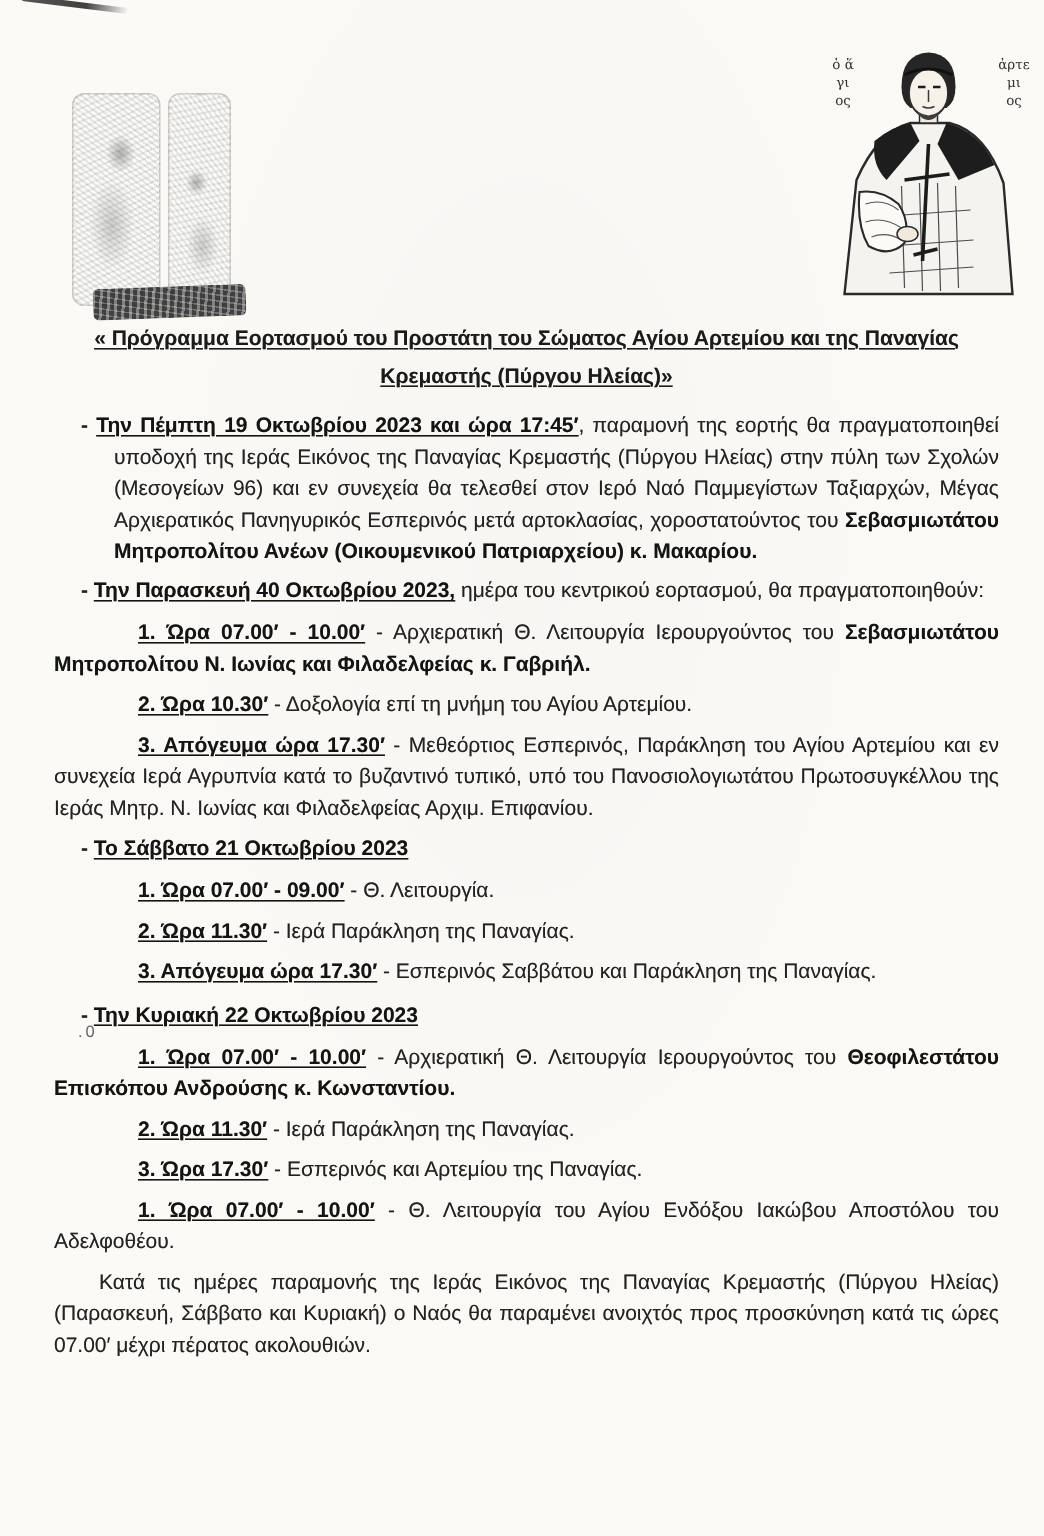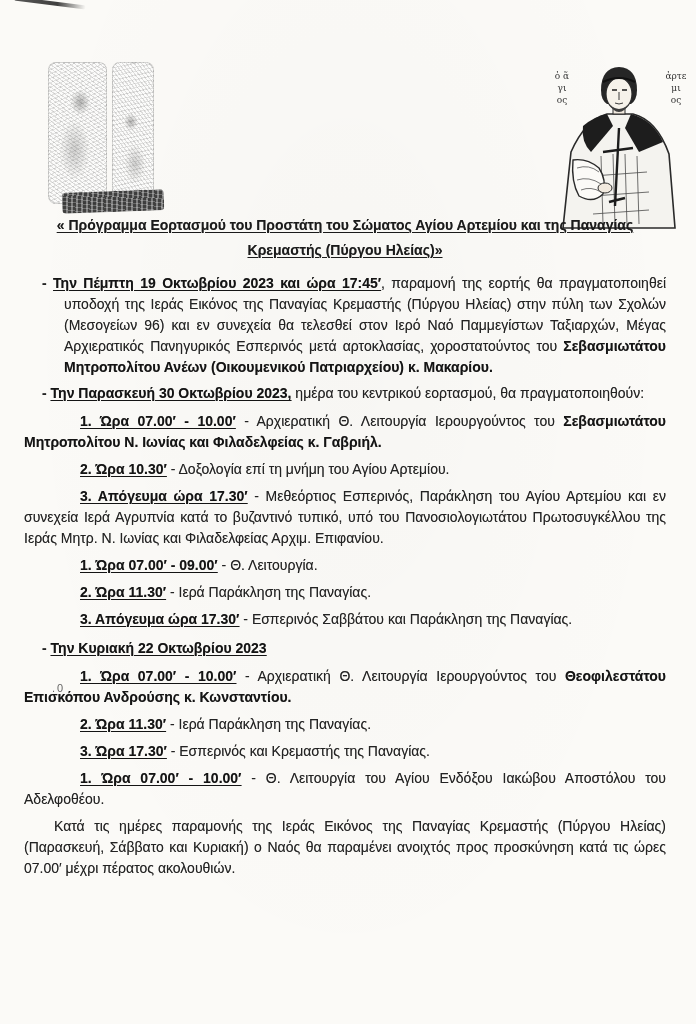--- a/index.html
+++ b/index.html
@@ -31,28 +31,28 @@
       repeating-linear-gradient(37deg, rgba(80,80,80,.22) 0 1px, transparent 1px 3px),
       repeating-linear-gradient(-24deg, rgba(80,80,80,.18) 0 1px, transparent 1px 4px);}
   .stamp .panel.p1{width:57px;}
   .stamp .panel.p2{width:40px;
     background-image:
       radial-gradient(ellipse 10px 12px at 45% 42%, rgba(50,50,50,.45), transparent 70%),
       radial-gradient(ellipse 14px 26px at 55% 72%, rgba(70,70,70,.3), transparent 75%),
       repeating-linear-gradient(52deg, rgba(80,80,80,.22) 0 1px, transparent 1px 3px),
       repeating-linear-gradient(-12deg, rgba(80,80,80,.18) 0 1px, transparent 1px 4px);}
   
-  .saint{position:absolute; left:543px; top:56px; width:152px; height:178px;}
+  .saint{position:absolute; left:543px; top:24px; width:152px; height:178px;}
   .saint svg{display:block;}
   .insc{position:absolute; top:14px; width:34px; font-size:9px; line-height:12px; color:#333;
     text-align:center; font-family:"DejaVu Serif", serif;}
   .insc.l{left:2px;} .insc.r{right:2px;}
   .insc span{display:block;}
   
-  .content{position:absolute; left:24px; right:30px; top:213px;
+  .content{position:absolute; left:36px; right:30px; top:213px;
     font-size:14px; line-height:21px; color:#232323;
     text-shadow:0 0 .4px rgba(20,20,20,.4);}
   .title{margin:0 0 10px; font-weight:bold; font-size:14px; line-height:25px; text-align:center; color:#1b1b1b;}
   .title span{display:block; text-decoration:underline; text-underline-offset:2px; text-decoration-thickness:1.2px;}
   p{margin:0 0 6px; text-align:justify;}
   .hang{padding-left:40px; text-indent:-22px; margin-bottom:5px;}
   .day{text-indent:18px; margin-bottom:7px;}
   .day.sat{margin-top:2px;} .day.sun{margin-top:8px;} .day.mon{margin-top:10px;}
   .item{text-indent:56px; margin-bottom:6px;}
   .closing{margin-top:2px; text-indent:30px;}
@@ -120,37 +120,38 @@
   <div class="content">
 
     <h1 class="title">
       <span>« Πρόγραμμα Εορτασμού του Προστάτη του Σώματος Αγίου Αρτεμίου και της Παναγίας</span>
       <span>Κρεμαστής (Πύργου Ηλείας)»</span>
     </h1>
 
     <p class="hang"><span class="dash">-</span> <span class="lead">Την Πέμπτη 19 Οκτωβρίου 2023 και ώρα 17:45′</span><span>, παραμονή της εορτής θα πραγματοποιηθεί υποδοχή της Ιεράς Εικόνος της Παναγίας Κρεμαστής (Πύργου Ηλείας) στην πύλη των Σχολών (Μεσογείων 96) και εν συνεχεία θα τελεσθεί στον Ιερό Ναό Παμμεγίστων Ταξιαρχών, Μέγας Αρχιερατικός Πανηγυρικός Εσπερινός μετά αρτοκλασίας, χοροστατούντος του </span><span class="bt">Σεβασμιωτάτου Μητροπολίτου Ανέων (Οικουμενικού Πατριαρχείου) κ. Μακαρίου.</span></p>
 
     <section>
-      <p class="day"><span class="dash">-</span> <span class="lead">Την Παρασκευή 30 Οκτωβρίου 2023,</span><span> ημέρα του κεντρικού εορτασμού, θα πραγματοποιηθούν:</span></p>
+      <p class="day"><span class="dash">-</span> <span class="lead">Την Παρασκευή 40 Οκτωβρίου 2023,</span><span> ημέρα του κεντρικού εορτασμού, θα πραγματοποιηθούν:</span></p>
       <p class="item"><span class="mk">1. Ώρα 07.00′ - 10.00′</span><span> - Αρχιερατική Θ. Λειτουργία Ιερουργούντος του </span><span class="bt">Σεβασμιωτάτου Μητροπολίτου Ν. Ιωνίας και Φιλαδελφείας κ. Γαβριήλ.</span></p>
       <p class="item"><span class="mk">2. Ώρα 10.30′</span><span> - Δοξολογία επί τη μνήμη του Αγίου Αρτεμίου.</span></p>
       <p class="item"><span class="mk">3. Απόγευμα ώρα 17.30′</span><span> - Μεθεόρτιος Εσπερινός, Παράκληση του Αγίου Αρτεμίου και εν συνεχεία Ιερά Αγρυπνία κατά το βυζαντινό τυπικό, υπό του Πανοσιολογιωτάτου Πρωτοσυγκέλλου της Ιεράς Μητρ. Ν. Ιωνίας και Φιλαδελφείας Αρχιμ. Επιφανίου.</span></p>
     </section>
 
     <section>
+      <p class="day sat"><span class="dash">-</span> <span class="lead">Το Σάββατο 21 Οκτωβρίου 2023</span></p>
       <p class="item"><span class="mk">1. Ώρα 07.00′ - 09.00′</span><span> - Θ. Λειτουργία.</span></p>
       <p class="item"><span class="mk">2. Ώρα 11.30′</span><span> - Ιερά Παράκληση της Παναγίας.</span></p>
       <p class="item"><span class="mk">3. Απόγευμα ώρα 17.30′</span><span> - Εσπερινός Σαββάτου και Παράκληση της Παναγίας.</span></p>
     </section>
 
     <section>
       <p class="day sun"><span class="dash">-</span> <span class="lead">Την Κυριακή 22 Οκτωβρίου 2023</span></p>
       <p class="item"><span class="mk">1. Ώρα 07.00′ - 10.00′</span><span> - Αρχιερατική Θ. Λειτουργία Ιερουργούντος του </span><span class="bt">Θεοφιλεστάτου Επισκόπου Ανδρούσης κ. Κωνσταντίου.</span></p>
       <p class="item"><span class="mk">2. Ώρα 11.30′</span><span> - Ιερά Παράκληση της Παναγίας.</span></p>
-      <p class="item"><span class="mk">3. Ώρα 17.30′</span><span> - Εσπερινός και Κρεμαστής της Παναγίας.</span></p>
+      <p class="item"><span class="mk">3. Ώρα 17.30′</span><span> - Εσπερινός και Αρτεμίου της Παναγίας.</span></p>
     </section>
 
     <section>
       <p class="item"><span class="mk">1. Ώρα 07.00′ - 10.00′</span><span> - Θ. Λειτουργία του Αγίου Ενδόξου Ιακώβου Αποστόλου του Αδελφοθέου.</span></p>
     </section>
 
     <p class="closing">Κατά τις ημέρες παραμονής της Ιεράς Εικόνος της Παναγίας Κρεμαστής (Πύργου Ηλείας) (Παρασκευή, Σάββατο και Κυριακή) ο Ναός θα παραμένει ανοιχτός προς προσκύνηση κατά τις ώρες 07.00′ μέχρι πέρατος ακολουθιών.</p>
 
   </div>
 </div>

